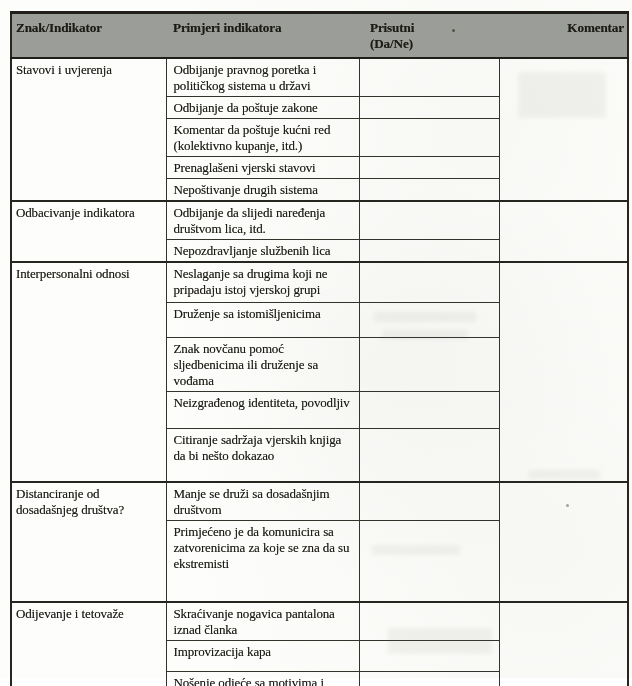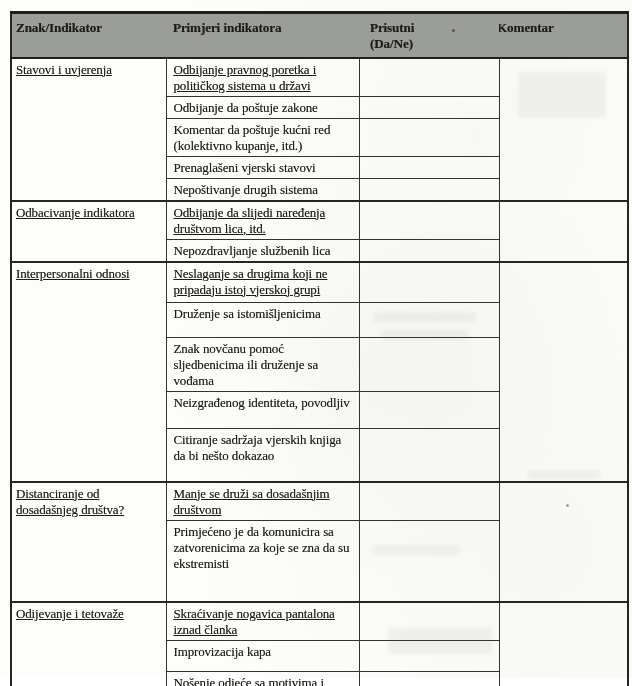--- a/index.html
+++ b/index.html
@@ -45,22 +45,22 @@
     border-right: none;
     border-top: 3px solid #1f1e19;
     border-bottom: 2.4px solid #1f1e19;
     font-weight: bold;
     padding-top: 6px;
     font-size: 13.2px;
   }
   thead th.c1 { padding-left: 4px; }
   thead th.c3 { padding-left: 11px; }
   td.c1 { padding-left: 4px; padding-right: 6px; }
-  tr.sec > td { border-top: 2px solid #26251f; text-decoration: underline; }
-  th.c4 .kom { margin-left: -9px; }
+  tr.sec > td { border-top: 2px solid #26251f; }
+  th.c4 .kom { margin-left: -9px; text-align: right; }
   
   .ghost {
     position: absolute;
     background: #6b6a5d;
     opacity: 0.07;
     filter: blur(2px);
     border-radius: 2px;
     pointer-events: none;
   }
   .speck {

